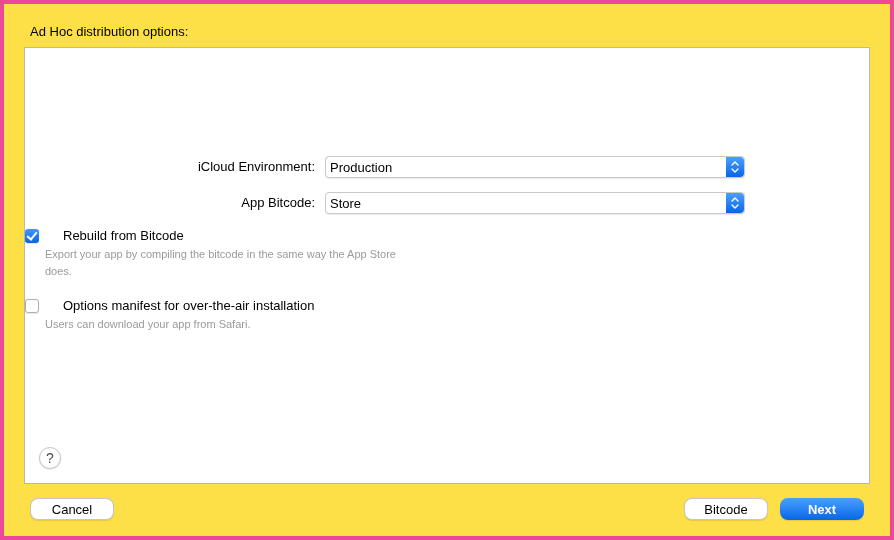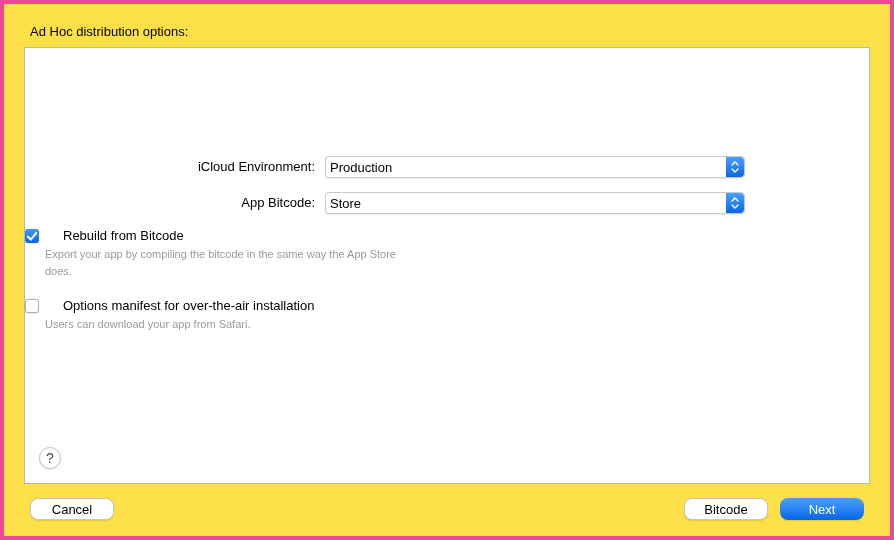--- a/index.html
+++ b/index.html
@@ -179,20 +179,21 @@
       display: flex;
       align-items: center;
       justify-content: center;
       cursor: default;
       box-shadow: 0 0.5px 1px rgba(0,0,0,0.1);
     }
     .btn.primary {
       background: linear-gradient(to bottom, #4aa0ff, #0866e6);
       border: none;
       color: #fff;
+      font-weight: bold;
     }
   </style>
 </head>
 <body>
 
 <div class="dialog">
   <div class="title">Ad Hoc distribution options:</div>
 
   <div class="content-box">
 

